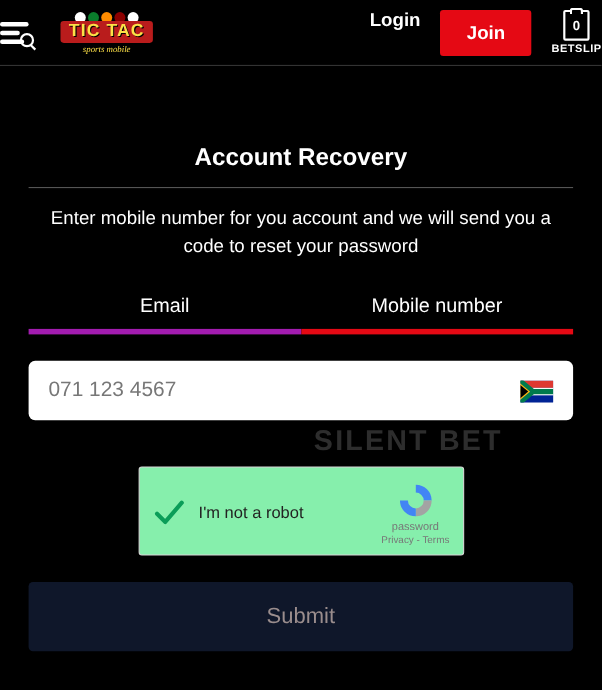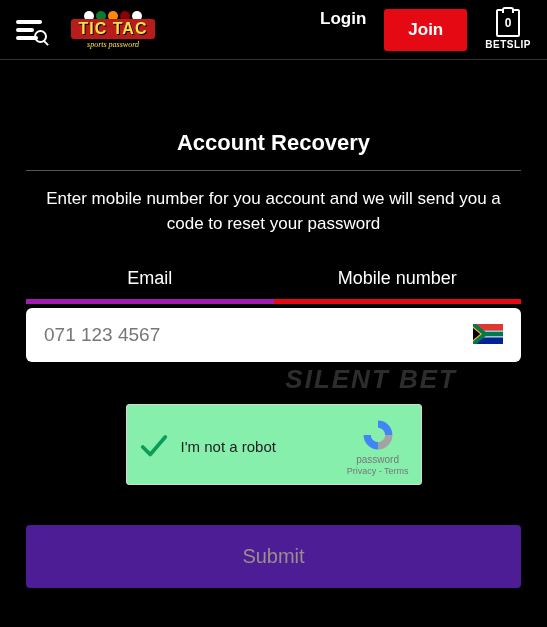--- a/index.html
+++ b/index.html
@@ -9,21 +9,21 @@
     background: #000;
     font-family: Arial, Helvetica, sans-serif;
     color: #fff;
     overflow: hidden;
     position: relative;
   }
   .header {
     display: flex;
     align-items: center;
     justify-content: space-between;
-    padding: 8px 16px;
+    padding: 8px 0;
     border-bottom: 1px solid #333;
     height: 60px;
   }
   .header-left {
     display: flex;
     align-items: center;
     gap: 16px;
   }
   .menu-icon {
     display: flex;
@@ -187,51 +187,50 @@
     cursor: pointer;
     border-bottom: 5px solid #a21caf;
   }
   .tab.active {
     border-bottom-color: #e50914;
     font-weight: 500;
   }
   .input-row {
     background: #fff;
     border-radius: 6px;
-    margin-top: 4px;
+    margin-top: 24px;
     padding: 16px 18px;
     display: flex;
-    align-items: flex-start;
+    align-items: flex-end;
     justify-content: space-between;
   }
   .phone-input {
     border: none;
     outline: none;
     font-size: 19px;
     color: #333;
     width: 100%;
     background: transparent;
   }
   .phone-input::placeholder { color: #777; }
   .flag {
     width: 30px;
     height: 20px;
     flex-shrink: 0;
     margin-left: 8px;
   }
   .watermark {
     position: absolute;
-    top: 364px;
+    top: 385px;
     right: 90px;
     color: rgba(180,180,180,0.25);
     font-size: 26px;
     font-weight: 900;
     letter-spacing: 2px;
     pointer-events: none;
-    font-style: italic;
     margin-left: 30px;
   }
   .captcha-wrap {
     display: flex;
     justify-content: center;
     margin-top: 42px;
   }
   .captcha {
     width: 296px;
     background: #86efac;
@@ -259,22 +258,22 @@
     display: flex;
     flex-direction: column;
     align-items: center;
     gap: 1px;
   }
   .captcha-logo { width: 36px; height: 36px; }
   .captcha-brand { font-size: 10px; color: #777; }
   .captcha-terms { font-size: 9px; color: #777; }
   .submit {
     width: 100%;
-    margin-top: 40px;
-    background: #4c1d95;
+    margin-top: 24px;
+    background: #0f172a;
     border: none;
     color: #9a8d8d;
     font-size: 20px;
     padding: 20px 0;
     border-radius: 4px;
     cursor: pointer;
   }
 </style>
 </head>
 <body>
@@ -289,21 +288,21 @@
     </div>
     <div class="logo">
       <div class="logo-balls">
         <span style="background:#fff"></span>
         <span style="background:#0a7d2c"></span>
         <span style="background:#ff8c00"></span>
         <span style="background:#8b0000"></span>
         <span style="background:#fff"></span>
       </div>
       <div class="logo-text">TIC TAC</div>
-      <div class="logo-sub">sports password</div>
+      <div class="logo-sub">sports mobile</div>
     </div>
   </div>
   <div class="header-right">
     <span class="login-link">Login</span>
     <button class="join-btn">Join</button>
     <div class="betslip">
       <div class="betslip-icon">
         <span>0</span>
       </div>
       <span class="betslip-label">BETSLIP</span>

